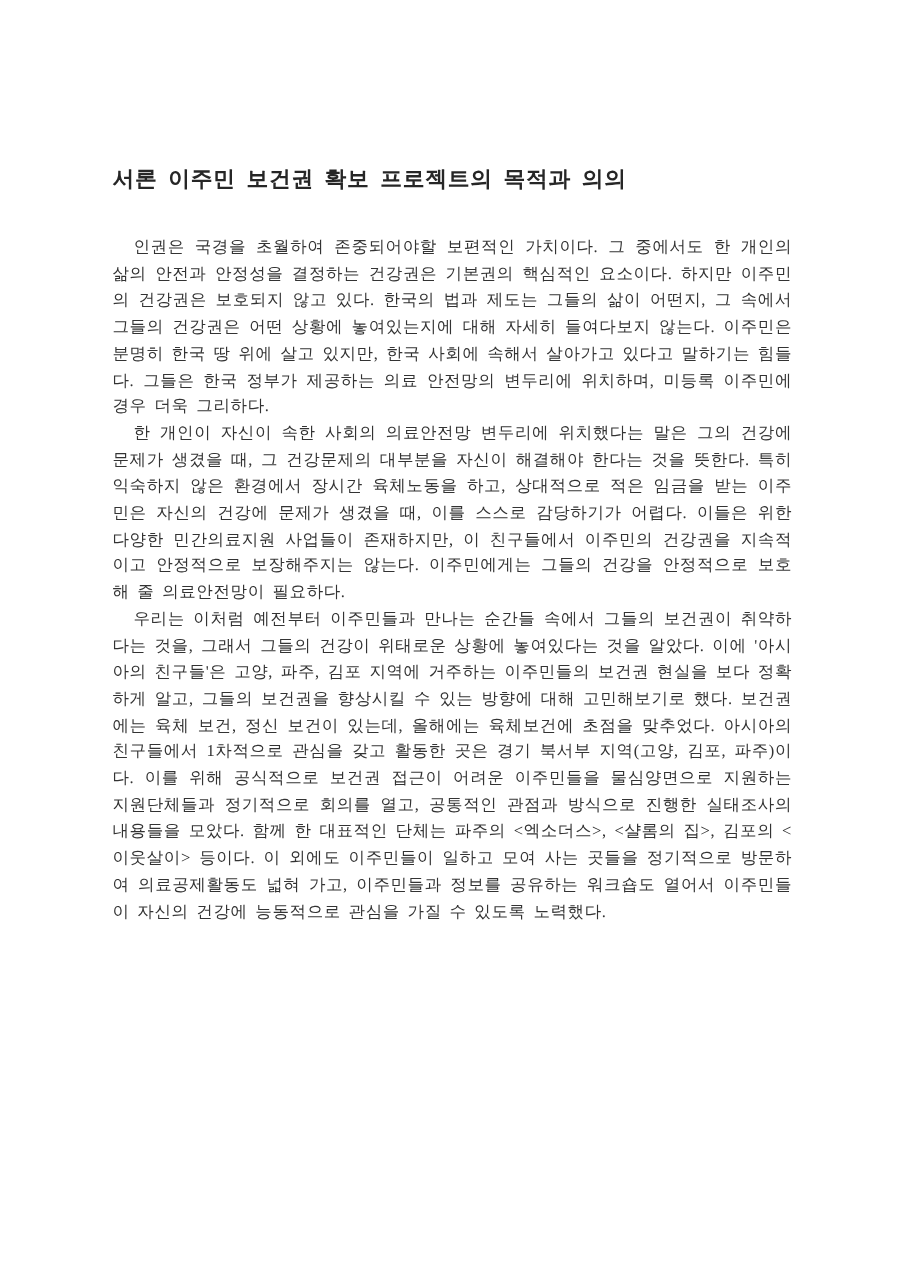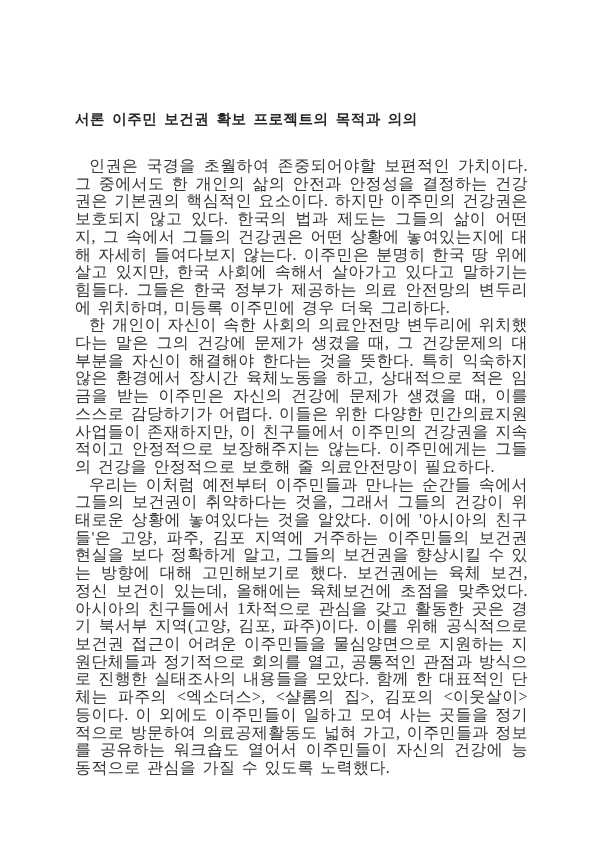--- a/index.html
+++ b/index.html
@@ -29,21 +29,21 @@
     font-size: 14.5px;
     font-weight: bold;
     letter-spacing: 0.5px;
     word-spacing: 3px;
     color: #262626;
     margin-bottom: 28px;
     white-space: nowrap;
   }
 
   .doc-body p {
-    font-size: 16px;
+    font-size: 11px;
     line-height: 17.7px;
     text-align: justify;
     text-indent: 14px;
     letter-spacing: 0.4px;
     word-spacing: 2px;
     color: #333333;
   }
 </style>
 </head>
 <body>

